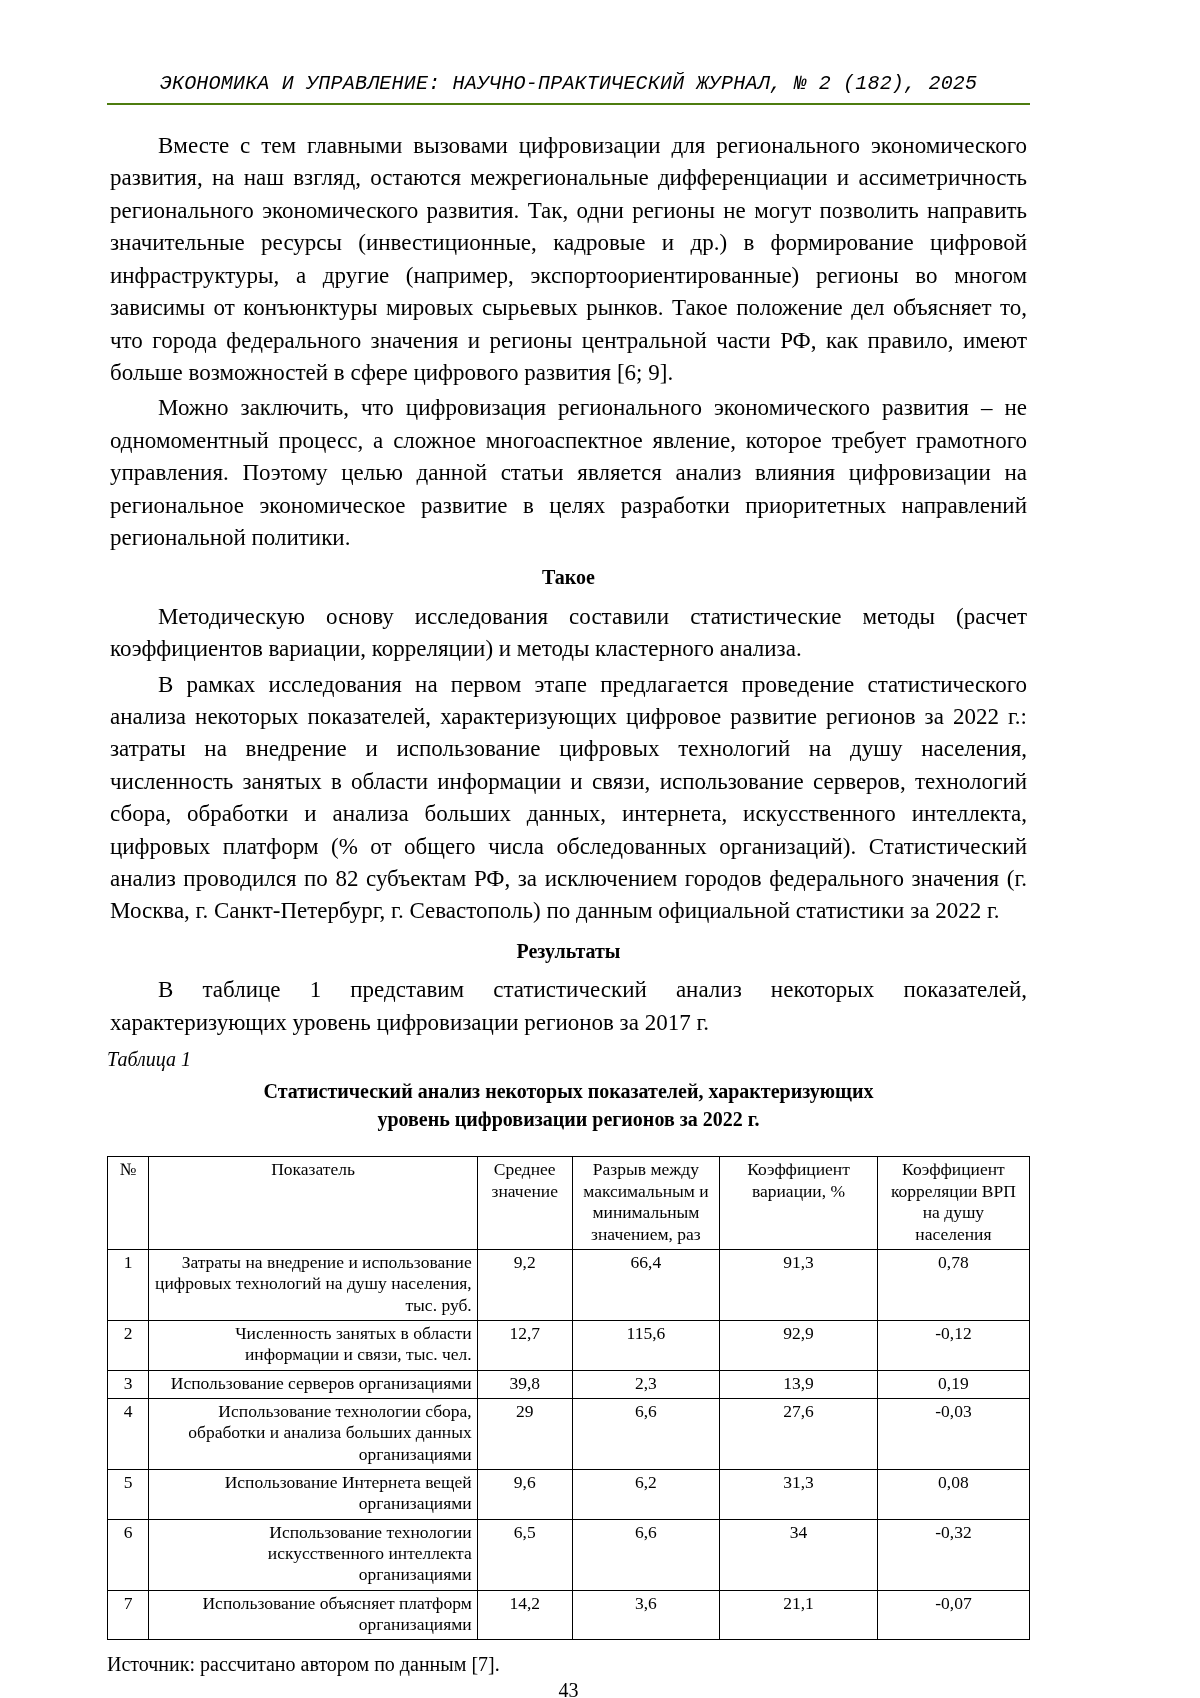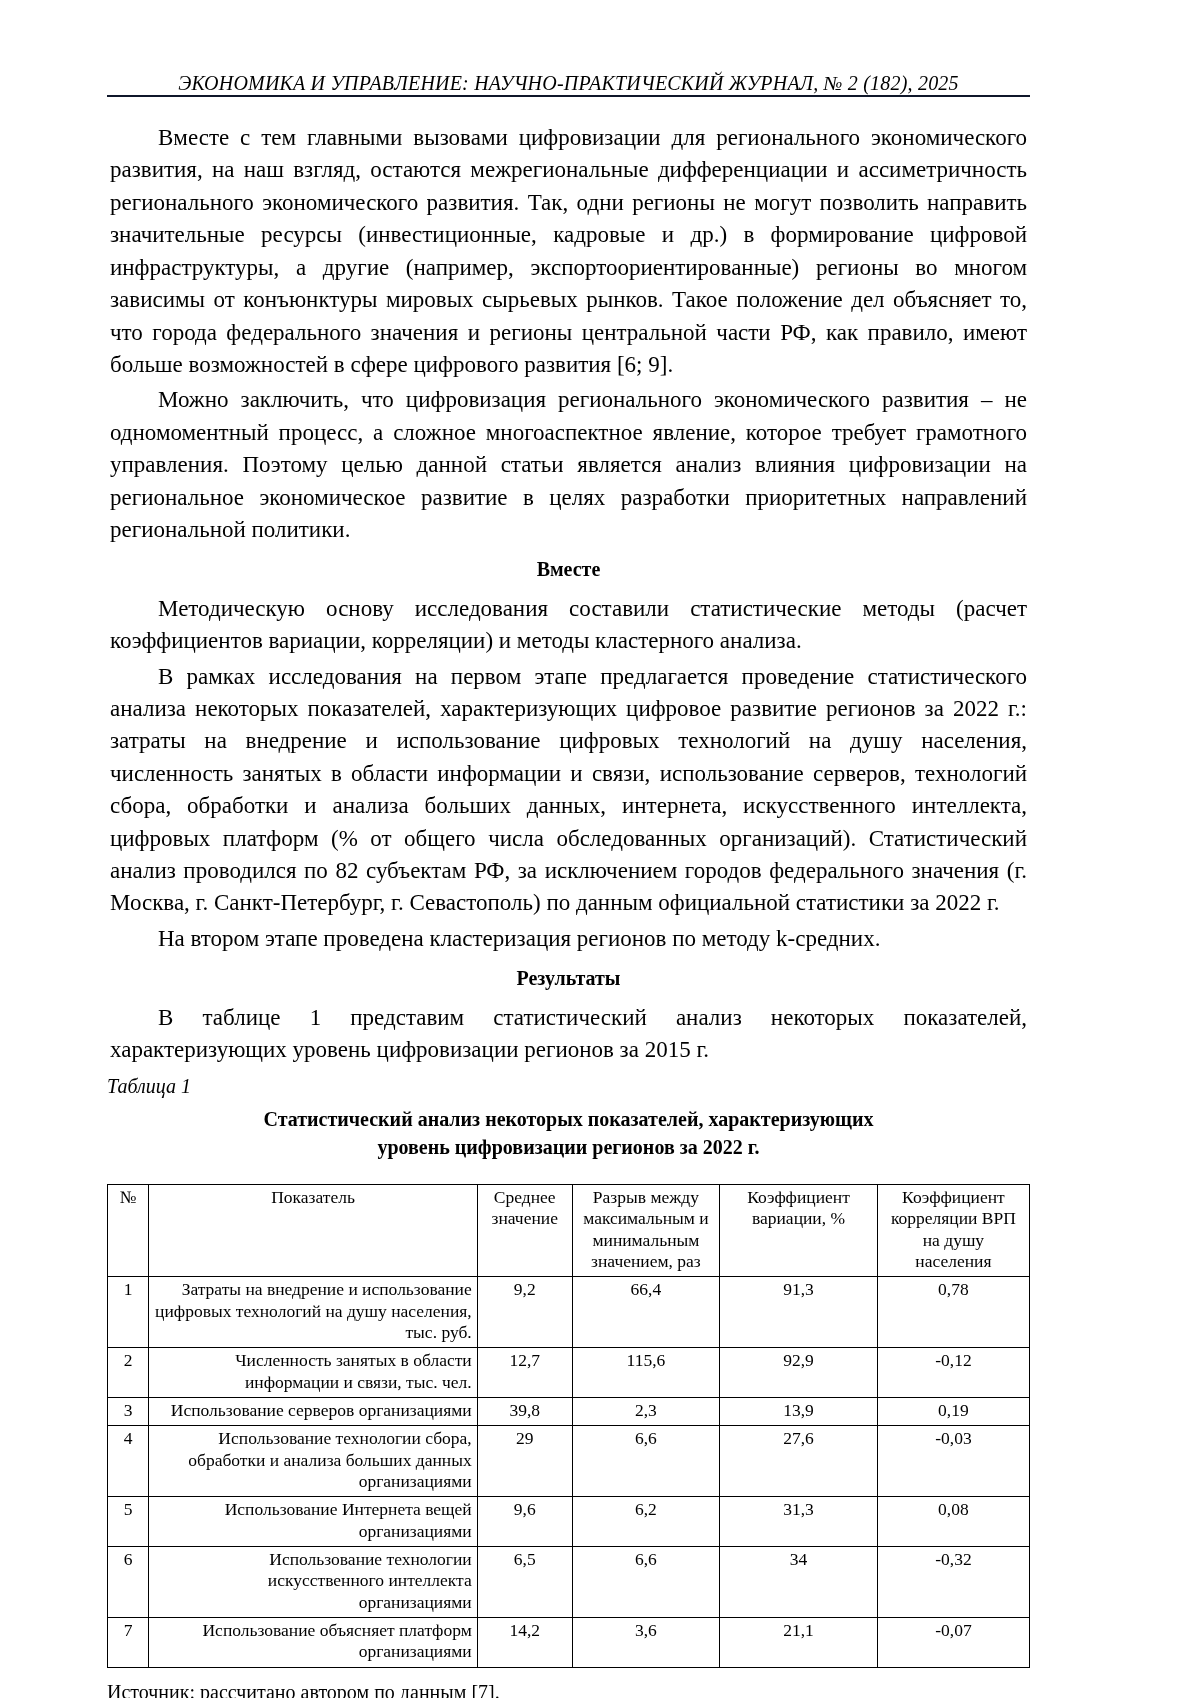--- a/index.html
+++ b/index.html
@@ -4,22 +4,23 @@
 <style>
   html,body{margin:0;padding:0;background:#ffffff;}
   .page{
     width:1200px;height:1698px;box-sizing:border-box;
     padding:72px 170px 42px 107px;
     font-family:"Liberation Serif", serif;
     color:#000;display:flex;flex-direction:column;
   }
   .journal-header{
     font-style:italic;font-size:20px;text-align:center;
-    padding-bottom:0;border-bottom:2px solid #0f172a;
+    padding-bottom:8px;border-bottom:2px solid #4d7c0f;
     letter-spacing:.2px;
+    font-family:Liberation Mono, monospace;
   }
   .content{margin-top:22px;}
   .body-p{
     font-size:23px;line-height:1.41;text-align:justify;
     text-indent:48px;margin:3px;
   }
   .section-heading{
     font-size:20px;font-weight:bold;text-align:center;
     margin:9px 0 9px 0;line-height:1.41;
   }
@@ -56,29 +57,28 @@
 
 <div class="page">
 
   <div class="journal-header">ЭКОНОМИКА И УПРАВЛЕНИЕ: НАУЧНО-ПРАКТИЧЕСКИЙ ЖУРНАЛ, № 2 (182), 2025</div>
 
   <div class="content">
 
     <p class="body-p">Вместе с тем главными вызовами цифровизации для регионального экономического развития, на наш взгляд, остаются межрегиональные дифференциации и ассиметричность регионального экономического развития. Так, одни регионы не могут позволить направить значительные ресурсы (инвестиционные, кадровые и др.) в формирование цифровой инфраструктуры, а другие (например, экспортоориентированные) регионы во многом зависимы от конъюнктуры мировых сырьевых рынков. Такое положение дел объясняет то, что города федерального значения и регионы центральной части РФ, как правило, имеют больше возможностей в сфере цифрового развития [6; 9].</p>
     <p class="body-p">Можно заключить, что цифровизация регионального экономического развития – не одномоментный процесс, а сложное многоаспектное явление, которое требует грамотного управления. Поэтому целью данной статьи является анализ влияния цифровизации на региональное экономическое развитие в целях разработки приоритетных направлений региональной политики.</p>
 
-    <div class="section-heading">Вместе</div>
+    <div class="section-heading">Такое</div>
 
     <p class="body-p">Методическую основу исследования составили статистические методы (расчет коэффициентов вариации, корреляции) и методы кластерного анализа.</p>
     <p class="body-p">В рамках исследования на первом этапе предлагается проведение статистического анализа некоторых показателей, характеризующих цифровое развитие регионов за 2022 г.: затраты на внедрение и использование цифровых технологий на душу населения, численность занятых в области информации и связи, использование серверов, технологий сбора, обработки и анализа больших данных, интернета, искусственного интеллекта, цифровых платформ (% от общего числа обследованных организаций). Статистический анализ проводился по 82 субъектам РФ, за исключением городов федерального значения (г. Москва, г. Санкт-Петербург, г. Севастополь) по данным официальной статистики за 2022 г.</p>
-    <p class="body-p">На втором этапе проведена кластеризация регионов по методу k-средних.</p>
 
     <div class="section-heading">Результаты</div>
 
-    <p class="body-p">В таблице 1 представим статистический анализ некоторых показателей, характеризующих уровень цифровизации регионов за 2015 г.</p>
+    <p class="body-p">В таблице 1 представим статистический анализ некоторых показателей, характеризующих уровень цифровизации регионов за 2017 г.</p>
 
     <div class="table-caption">Таблица 1</div>
 
     <div class="table-title">
       <span>Статистический анализ некоторых показателей, характеризующих</span><br>
       <span>уровень цифровизации регионов за 2022 г.</span>
     </div>
 
     <table class="data-table">
       <colgroup>

